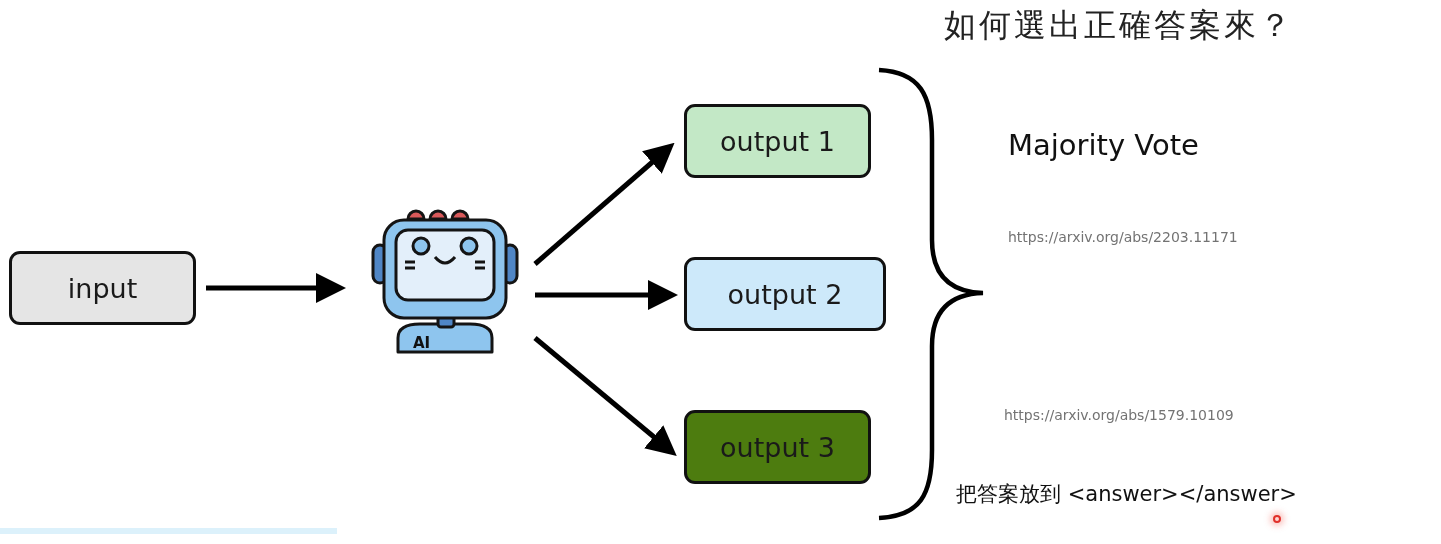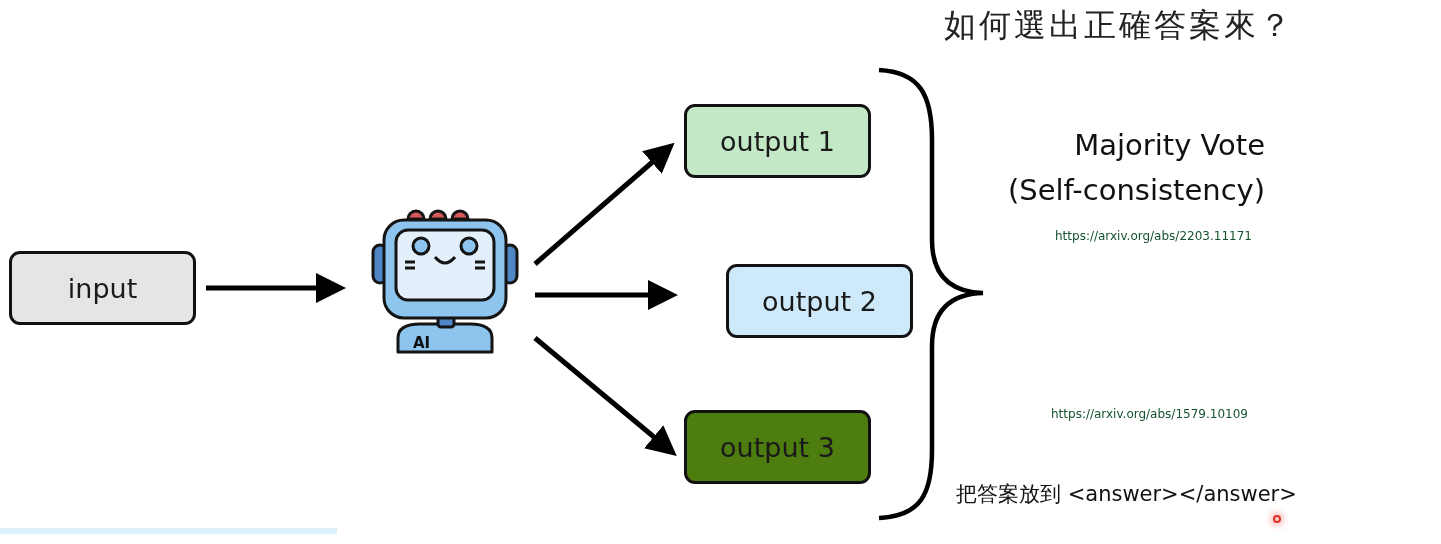--- a/index.html
+++ b/index.html
@@ -4,28 +4,28 @@
   <style>
     html, body { margin: 0; padding: 0; background: #ffffff; }
     body { width: 1441px; height: 544px; position: relative; overflow: hidden;
            font-family: "Liberation Sans", "DejaVu Sans", sans-serif; color: #1a1a1a; }
     .abs { position: absolute; }
     .box { position: absolute; box-sizing: border-box; border: 3px solid #111; border-radius: 11px;
            display: flex; align-items: center; justify-content: center;
            font-family: "DejaVu Sans", sans-serif; font-size: 27px; color: #1a1a1a; }
     #input-box { left: 9px; top: 251px; width: 187px; height: 74px; }
     #out1 { left: 684px; top: 104px; width: 187px; height: 74px; }
-    #out2 { left: 684px; top: 264px; width: 187px; height: 74px; margin-left: 42px; }
+    #out2 { left: 684px; top: 257px; width: 202px; height: 74px; }
     #out3 { left: 684px; top: 410px; width: 187px; height: 74px; }
     svg.overlay { position: absolute; left: 0; top: 0; }
     .title { left: 944px; top: 4px; font-family: Liberation Serif, serif; font-size: 32px;
              letter-spacing: 3px; color: #222; white-space: nowrap; }
     .method { font-family: "DejaVu Sans", sans-serif; font-size: 29px; line-height: 45px;
               color: #111; white-space: nowrap; text-align: right; }
-    .link { font-family: "DejaVu Sans", sans-serif; font-size: 12px; color: #14532d; white-space: nowrap; margin-left: 47px; }
+    .link { font-family: "DejaVu Sans", sans-serif; font-size: 14px; color: #737373; white-space: nowrap; }
     .note { font-family: "DejaVu Sans", sans-serif; font-size: 21px; color: #111; white-space: nowrap; }
     #bottom-bar { left: 0; top: 528px; width: 337px; height: 6px; background: #dcf1fb; }
     #cursor-dot { left: 1273px; top: 515px; width: 8px; height: 8px; border-radius: 50%;
                   border: 2px solid #e0302a; box-sizing: border-box; background: #ffd5d2;
                   box-shadow: 0 0 6px 3px rgba(240,80,70,0.35); }
   </style>
 </head>
 <body>
 
 <div class="abs title">如何選出正確答案來？</div>
@@ -73,21 +73,20 @@
 </div>
 <div class="box" id="out2" style="background: rgb(205, 233, 250);">
   <span>output 2</span>
 </div>
 <div class="box" id="out3" style="background: #4d7c0f;">
   <span>output 3</span>
 </div>
 
 <div class="abs" style="left:1008px; top:123px;">
   <div class="method">Majority Vote</div>
-  <div class="method">(Self-consistency)</div>
 </div>
 <div class="abs link" style="left:1008px; top:229px;">https://arxiv.org/abs/2203.11171</div>
 
 <div class="abs" style="left:1004px; top:297px;">
 </div>
 <div class="abs link" style="left:1004px; top:407px;">https://arxiv.org/abs/1579.10109</div>
 
 <div class="abs note" style="left:956px; top:480px;">把答案放到 &lt;answer&gt;&lt;/answer&gt;</div>
 
 <div class="abs" id="bottom-bar"></div>

